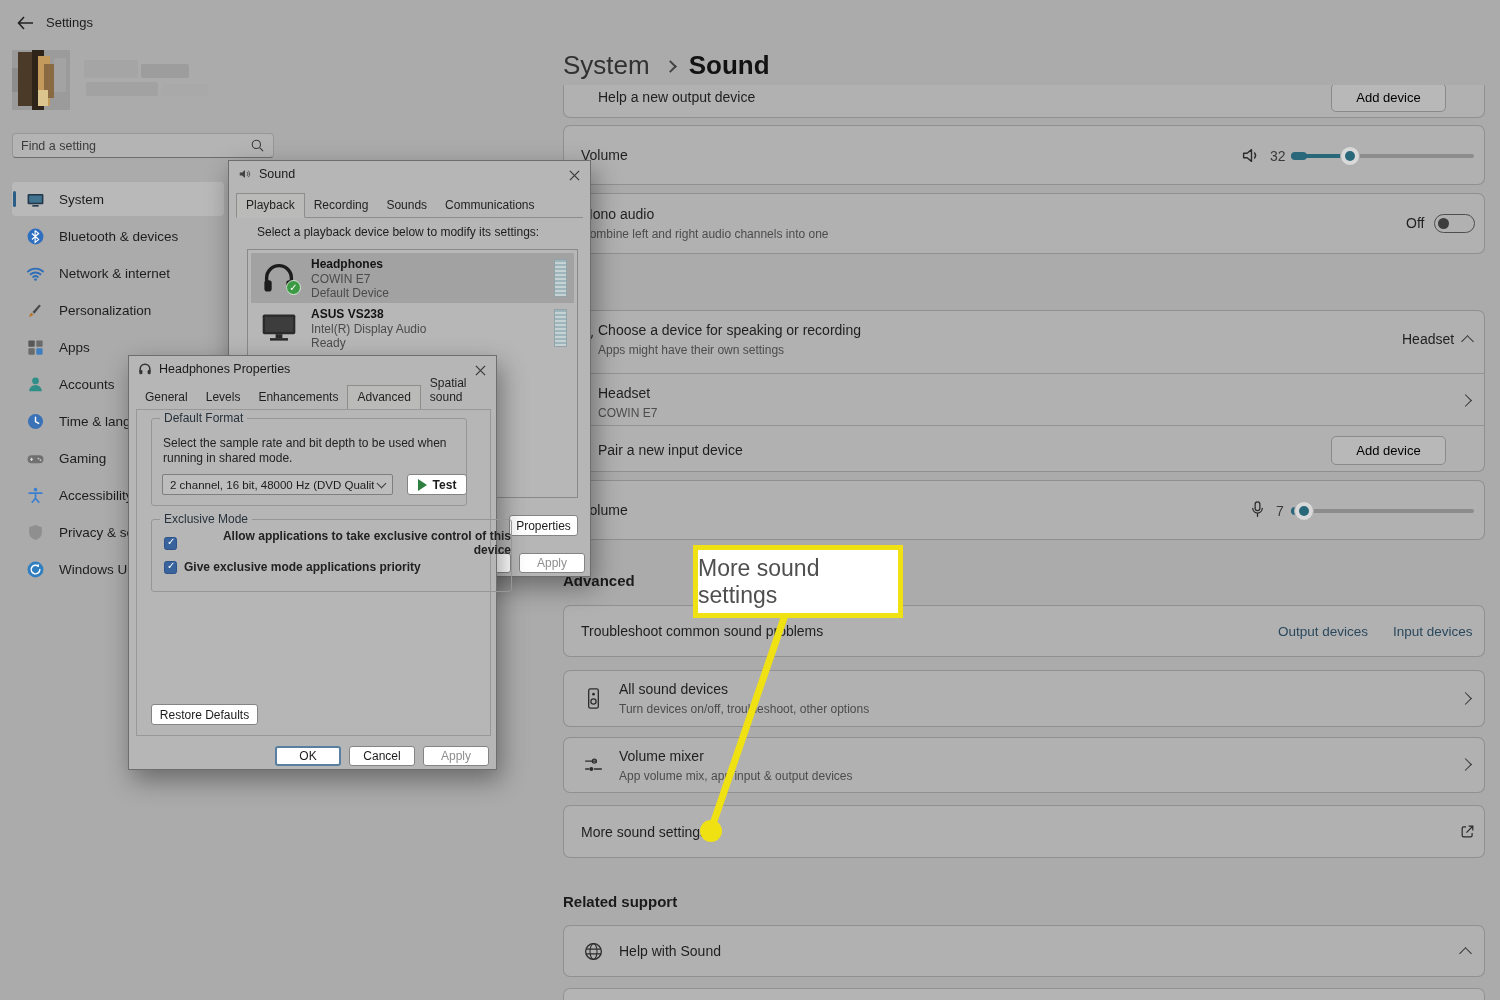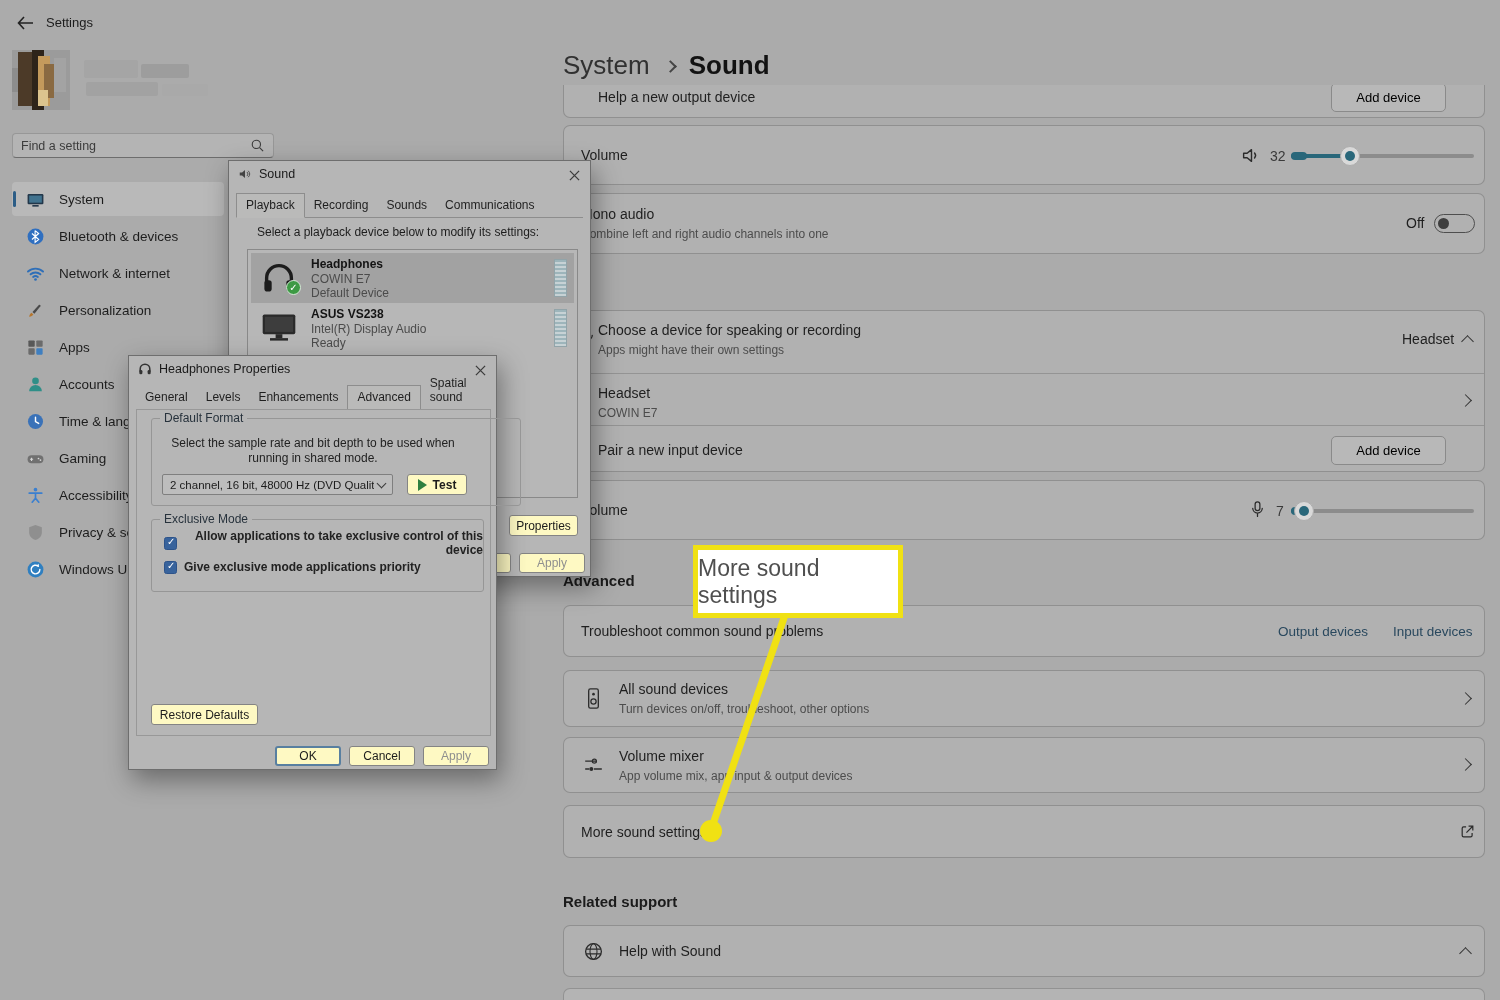--- a/index.html
+++ b/index.html
@@ -57,21 +57,21 @@
   .ricon { position:absolute; display:flex; }
 
   
   .cdialog { position:absolute; background:#b6b6b6; border:1px solid #6e6e6e; box-shadow:4px 10px 24px rgba(0,0,0,0.38); font-size:12px; color:#1d1d1d; }
   .titlebar { position:absolute; left:0; top:0; right:0; height:26px; display:flex; align-items:center; padding:0 9px; }
   .titlebar .ttext { margin-left:7px; font-size:12.5px; color:#1a1a1a; }
   .closex { position:absolute; right:8px; top:6px; width:16px; height:16px; display:flex; align-items:center; justify-content:center; }
   .ctabs { position:absolute; left:7px; right:7px; display:flex; align-items:flex-end; border-bottom:1px solid #8d8d8d; }
   .ctab { padding:3px 8px 4px; color:#1f1f1f; border:1px solid transparent; }
   .ctab.active { background:#babab9; border:1px solid #8d8d8d; border-bottom:1px solid #babab9; margin-bottom:-1px; padding:4px 9px 5px; }
-  .cbtn { position:absolute; background:#fef9c3; border:1px solid #848484; border-radius:3px; display:flex; align-items:center; justify-content:center; font-size:12px; color:#1c1c1c; }
+  .cbtn { position:absolute; background:#ffffff; border:1px solid #848484; border-radius:3px; display:flex; align-items:center; justify-content:center; font-size:12px; color:#1c1c1c; }
   .cbtn.default { border:2px solid #587fa0; }
   .cbtn.disabled { color:#8f8f8f; }
   .groupbox { position:absolute; border:1px solid #969696; border-radius:3px; }
   .groupbox .legend { position:absolute; top:-8px; left:8px; background:#b6b6b6; padding:0 4px; font-size:12px; color:#27323c; }
   .checkrow { position:absolute; display:flex; align-items:center; }
   .checkbox { width:13px; height:13px; background:#38639c; border:1px solid #2d538a; border-radius:2.5px; position:relative; margin-right:7px; flex:none; }
   .checkbox::after { content:"✓"; position:absolute; left:2px; top:-2px; color:#fff; font-size:10px; font-weight:700; }
   .devlist { position:absolute; left:18px; top:88px; width:331px; height:249px; background:#b7b7b7; border:1px solid #898989; padding:3px; }
   .devitem { position:relative; height:50px; }
   .devitem.selected { background:#a2a2a2; }
@@ -461,34 +461,34 @@
     </div>
     <div class="ctabs" style="top:32px; height:22px;">
       <span class="ctab">General</span>
       <span class="ctab">Levels</span>
       <span class="ctab">Enhancements</span>
       <span class="ctab active">Advanced</span>
       <span class="ctab">Spatial sound</span>
     </div>
     <div class="tabpage" style="left:7px; top:53px; width:355px; height:327px;"></div>
 
-    <div class="groupbox" style="left:22px; top:62px; width:370px; height:88px;text-align:center;">
+    <div class="groupbox" style="left:22px; top:62px; width:316px; height:88px;">
       <span class="legend">Default Format</span>
       <div style="position:absolute; left:11px; top:17px; width:300px; font-size:12px; font-weight:400; color:#222; line-height:15px;">Select the sample rate and bit depth to be used when running in shared mode.</div>
       <div class="dropdown" style="left:10px; top:55px; width:231px; height:21px;">
         <span class="dval">2 channel, 16 bit, 48000 Hz (DVD Quality)</span>
         <span class="chev d" style="width:7px; height:7px; border-color:#3a3a3a; margin-left:4px; margin-top:-3px;"></span>
       </div>
       <div class="cbtn" style="left:255px; top:55px; width:60px; height:21px;">
         <span class="play-tri"></span>
         <span style="font-weight:700;">Test</span>
       </div>
     </div>
 
-    <div class="groupbox" style="left:22px; top:163px; width:333px; height:73px;">
+    <div class="groupbox" style="left:22px; top:163px; width:361px; height:73px;">
       <span class="legend">Exclusive Mode</span>
       <div class="checkrow" style="left:12px; top:9px;text-align:right;">
         <span class="checkbox"></span>
         <span style="font-size:12px; font-weight:700; color:#222;">Allow applications to take exclusive control of this device</span>
       </div>
       <div class="checkrow" style="left:12px; top:40px;">
         <span class="checkbox"></span>
         <span style="font-size:12px; font-weight:700; color:#222;">Give exclusive mode applications priority</span>
       </div>
     </div>

